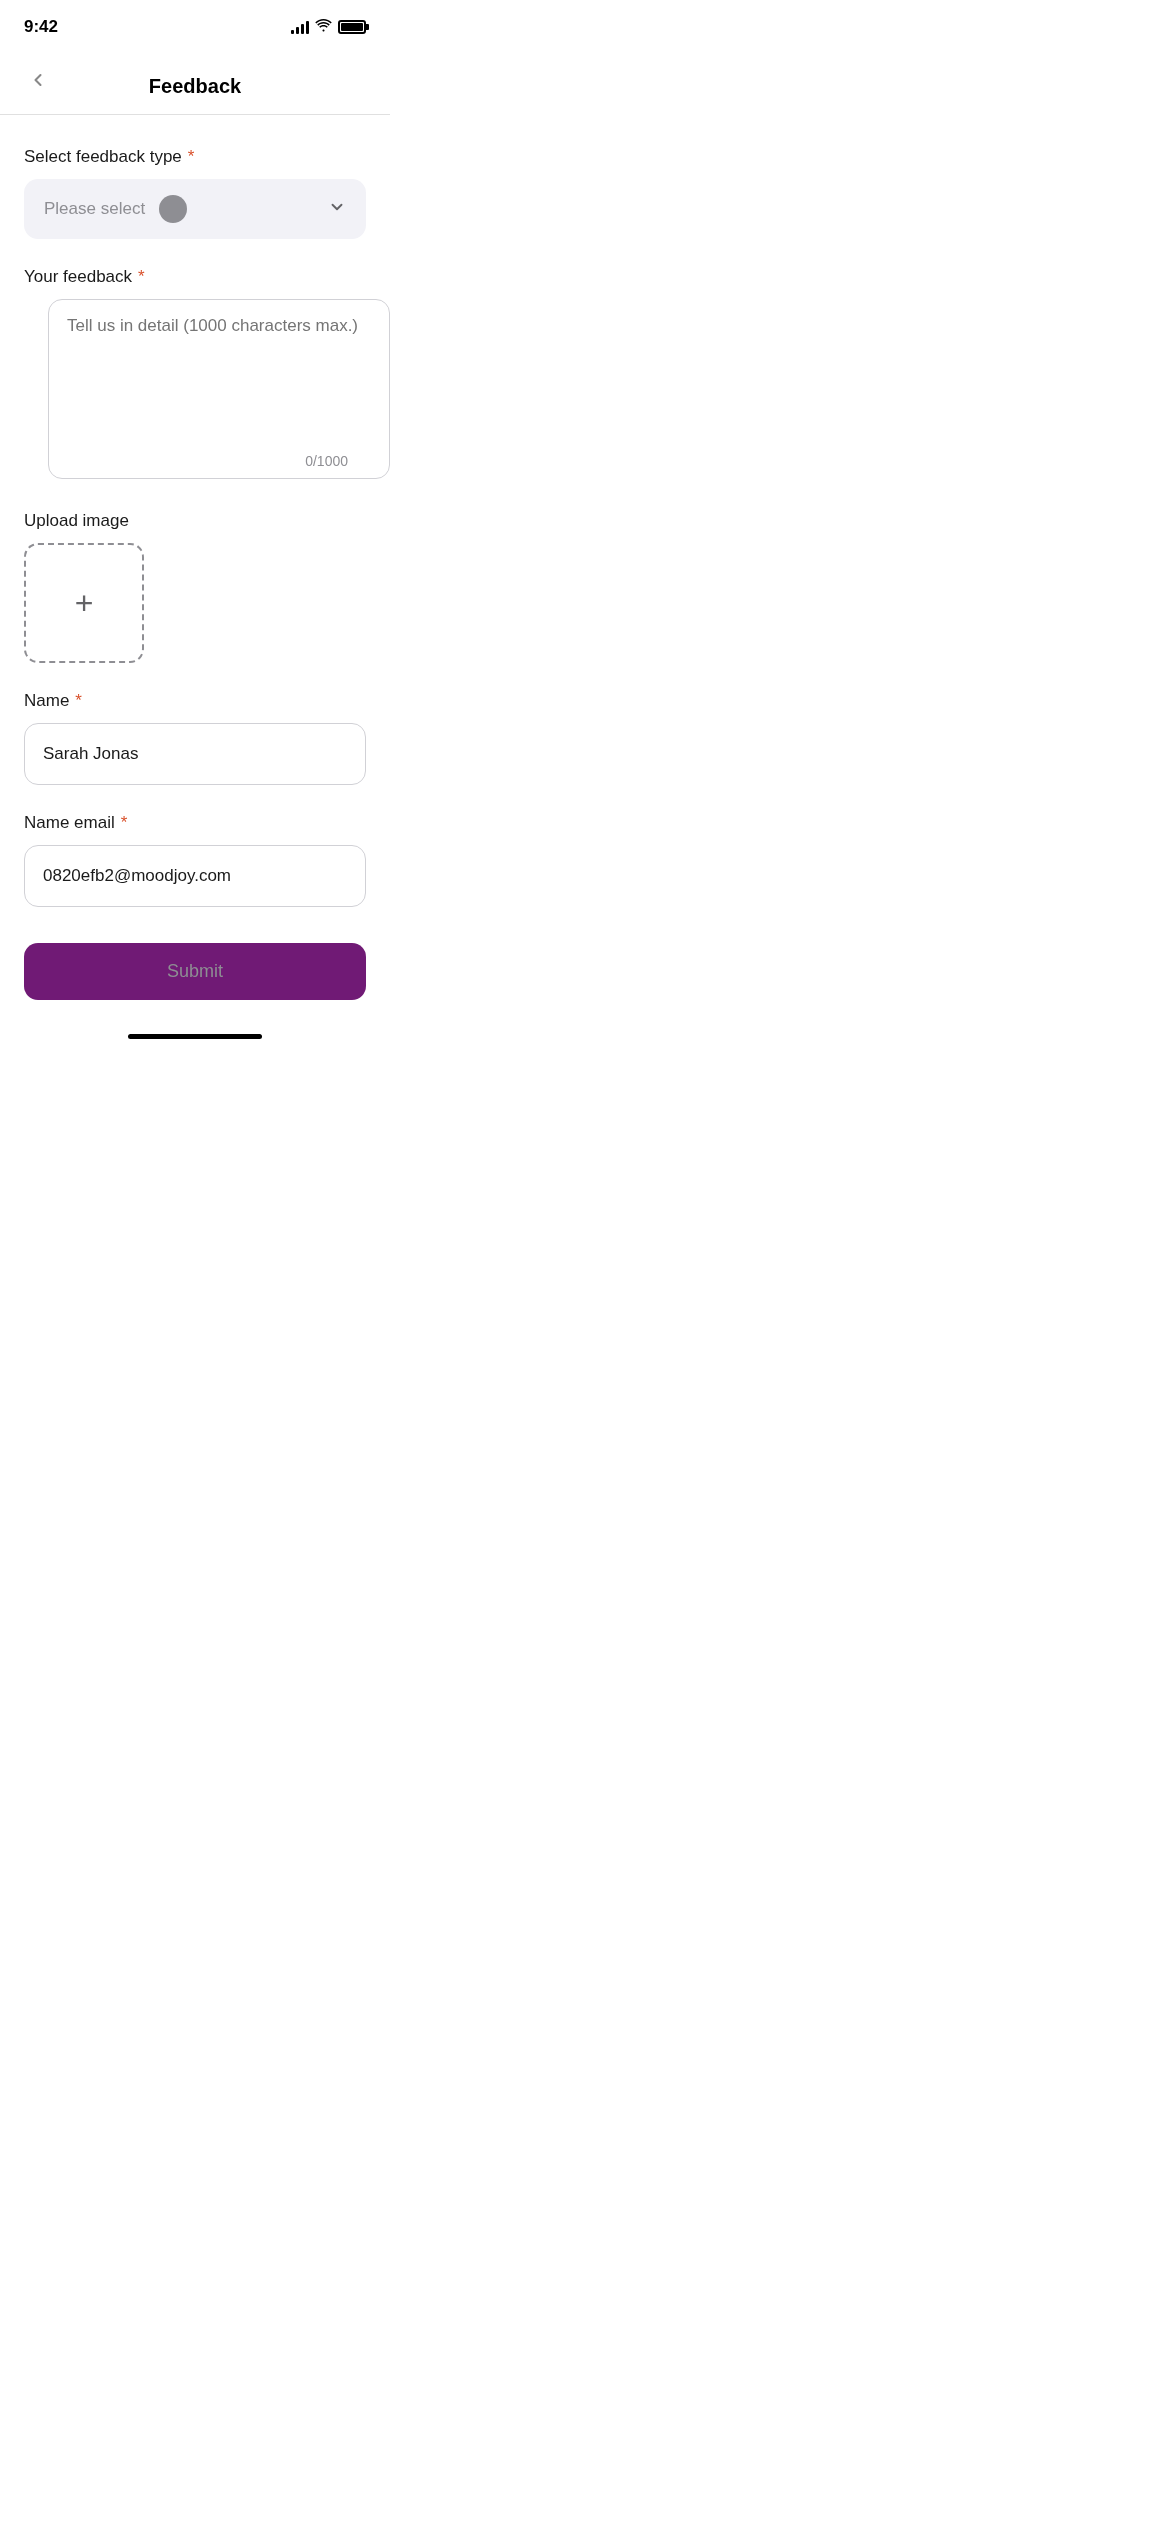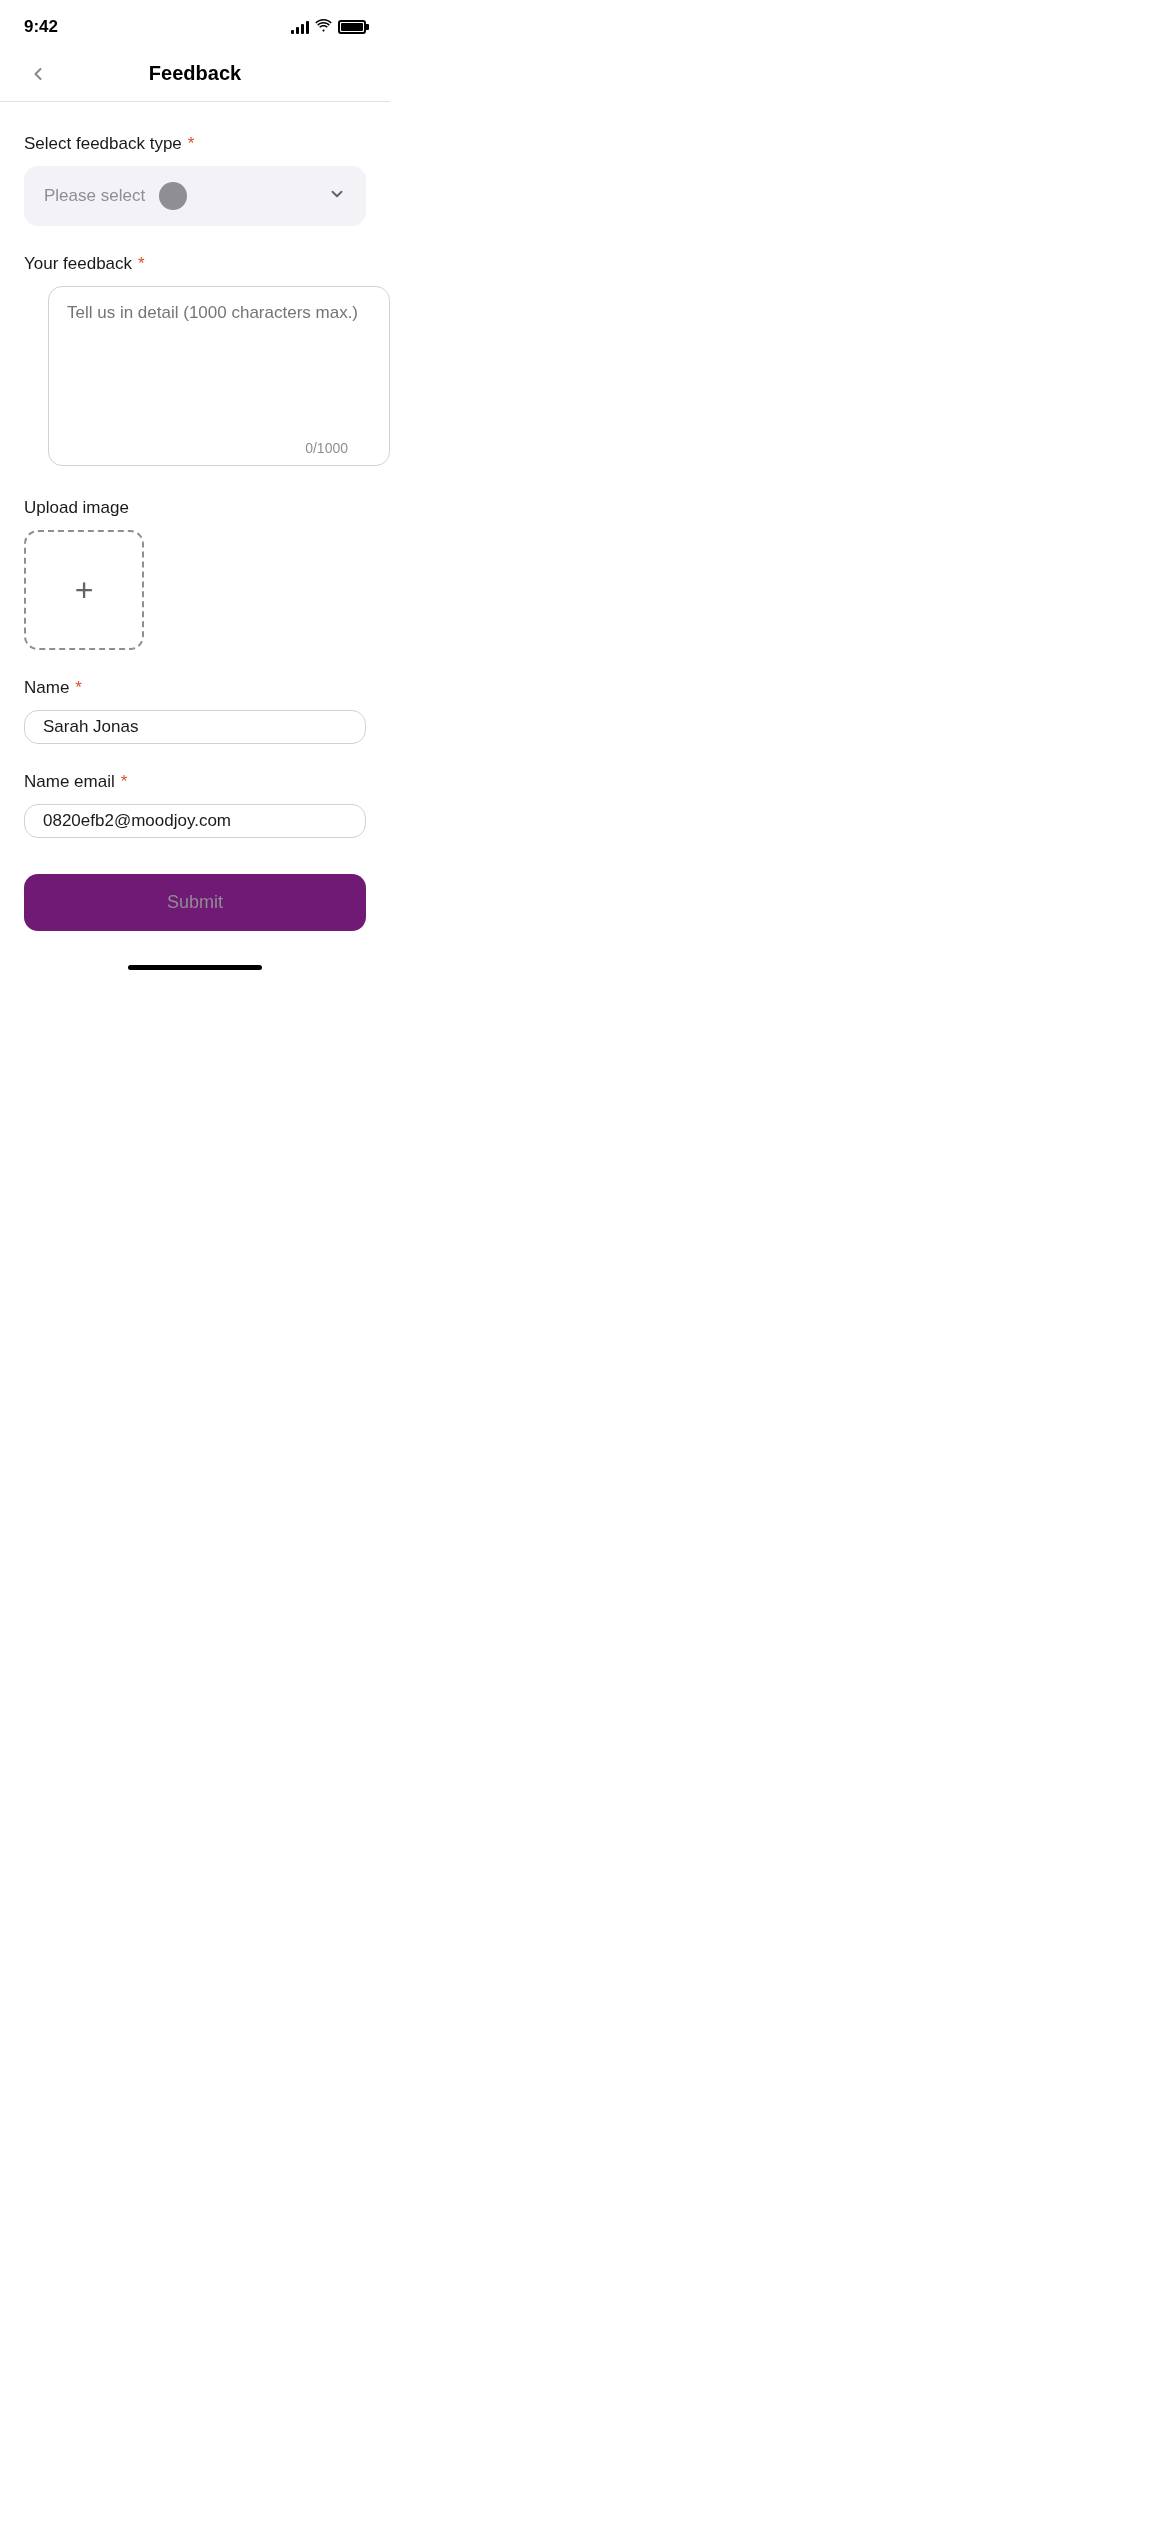--- a/index.html
+++ b/index.html
@@ -111,20 +111,21 @@
     .back-chevron {
       width: 20px;
       height: 20px;
       color: #888;
     }
 
     .page-title {
       font-size: 20px;
       font-weight: 600;
       color: #000;
+      margin-top: 13px;
     }
 
     
     .form-content {
       padding: 32px 24px 24px;
     }
 
     .form-field {
       margin-bottom: 28px;
     }
@@ -225,21 +226,21 @@
       color: #636366;
       font-weight: 300;
       line-height: 1;
     }
 
     
     .text-input {
       width: 100%;
       border: 1.5px solid #d1d1d6;
       border-radius: 14px;
-      padding: 6px 18px;
+      padding: 20px 18px;
       font-size: 17px;
       color: #1a1a1a;
       font-family: inherit;
       outline: none;
       background: #fff;
     }
 
     
     .submit-btn {
       width: 100%;

